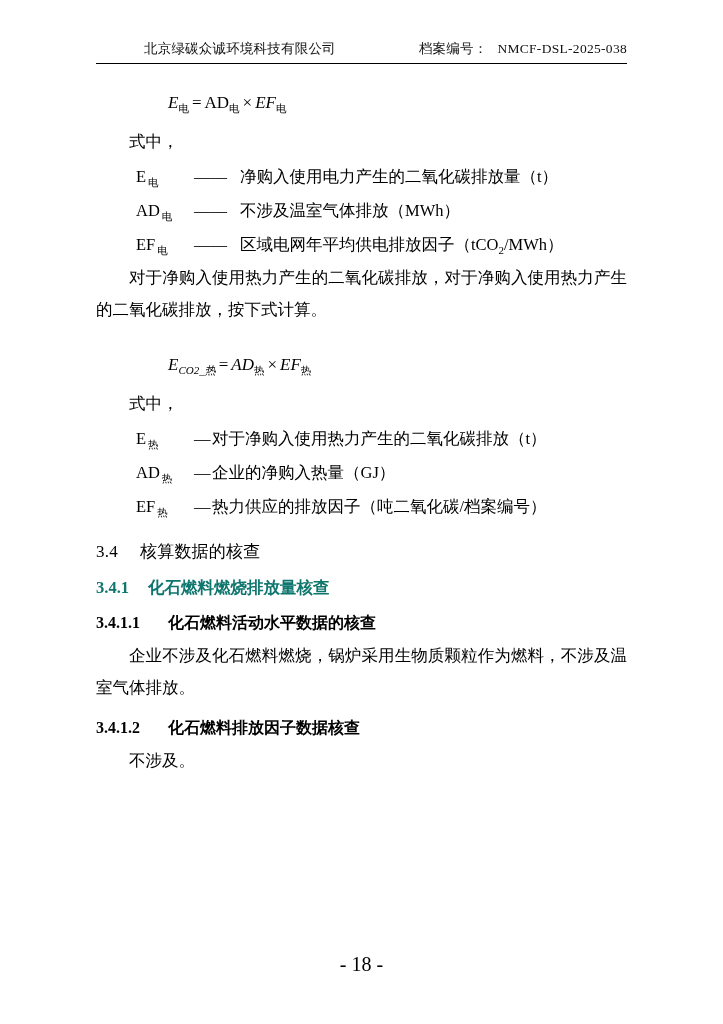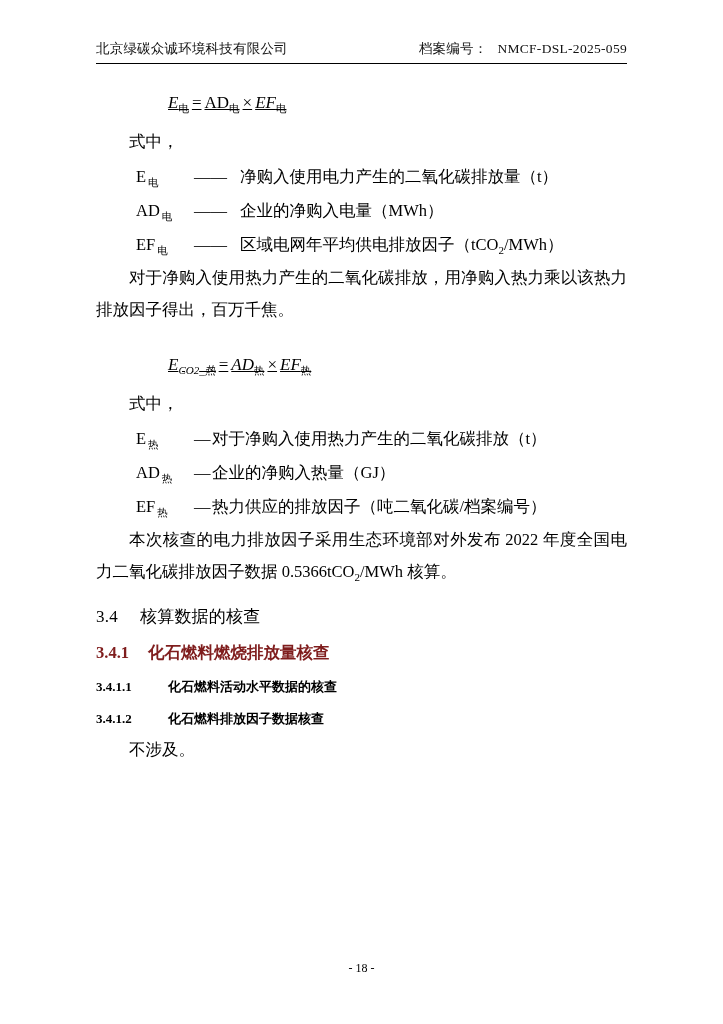--- a/index.html
+++ b/index.html
@@ -26,20 +26,21 @@
     top: 40px;
   }
   
   .doc-header {
     display: flex;
     justify-content: space-between;
     align-items: baseline;
     font-size: 13.5px;
     color: #111;
     padding-bottom: 5px;
+    margin-left: 48px;
   }
   .doc-header .left {
     letter-spacing: 0.2px;
   }
   .doc-header .right {
     white-space: nowrap;
   }
   .doc-header .right .label {
     letter-spacing: 0.2px;
   }
@@ -63,21 +64,20 @@
     text-indent: 2em;
   }
   .formula {
     font-size: 17px;
     line-height: 2.0;
     margin: 22px 0 6px 0;
     padding-left: 72px;
     font-family: "Liberation Serif", serif;
     font-style: italic;
     white-space: nowrap;
-    text-decoration: underline;
   }
   .formula .sub {
     font-size: 10.5px;
     vertical-align: sub;
     font-style: normal;
   }
   .formula .sub-i {
     font-size: 11px;
     vertical-align: sub;
     font-style: italic;
@@ -131,87 +131,87 @@
     letter-spacing: 0.2px;
   }
   h2.sec .num {
     display: inline-block;
     min-width: 44px;
   }
   h3.sec {
     font-size: 16.5px;
     font-weight: bold;
     margin: 14px 0 6px 0;
-    color: #7f1d1d;
+    color: #0f766e;
   }
   h3.sec .num {
     display: inline-block;
     min-width: 52px;
   }
   h4.sec {
-    font-size: 13px;
+    font-size: 16px;
     font-weight: bold;
     margin: 14px 0 6px 0;
     color: #000;
   }
   h4.sec .num {
     display: inline-block;
     min-width: 72px;
   }
   .footer {
     position: absolute;
     left: 0;
     right: 0;
     bottom: 48px;
     text-align: center;
-    font-size: 12px;
+    font-size: 20px;
     color: #000;
     font-family: "Liberation Serif", serif;
   }
 </style>
 </head>
 <body>
 
 <div class="page">
   <div class="content">
 
     <div class="doc-header">
       <div class="left">北京绿碳众诚环境科技有限公司</div>
       <div class="right">
-        <span class="label">档案编号：</span><span class="code">NMCF-DSL-2025-059</span>
+        <span class="label">档案编号：</span><span class="code">NMCF-DSL-2025-038</span>
       </div>
     </div>
     <hr class="header-rule">
 
 
     <div class="formula">
       <span>E</span><span class="sub">电</span><span class="op">=</span><span class="rm">AD</span><span class="sub">电</span><span class="op">×</span><span>EF</span><span class="sub">电</span>
     </div>
 
     <p class="para">式中，</p>
 
     <div class="deflist">
       <div class="defrow">
         <span class="sym"><span>E</span><span class="sub">电</span></span>
         <span class="dash">——</span>
         <span class="txt">净购入使用电力产生的二氧化碳排放量（t）</span>
       </div>
       <div class="defrow">
         <span class="sym"><span>AD</span><span class="sub">电</span></span>
         <span class="dash">——</span>
-        <span class="txt">企业的净购入电量（MWh）</span>
+        <span class="txt">不涉及温室气体排放（MWh）</span>
       </div>
       <div class="defrow">
         <span class="sym"><span>EF</span><span class="sub">电</span></span>
         <span class="dash">——</span>
         <span class="txt">区域电网年平均供电排放因子（tCO<span class="sub2">2</span>/MWh）</span>
       </div>
     </div>
 
-    <p class="para">对于净购入使用热力产生的二氧化碳排放，用净购入热力乘以该热力排放因子得出，百万千焦。</p>
+    <p class="para">对于净购入使用热力产生的二氧化碳排放，对于净购入使用热力产生的二氧化碳排放，按下式计算。</p>
 
     <div class="formula">
       <span>E</span><span class="sub-i"><span>CO</span><span>2</span><span>_热</span></span><span class="op">=</span><span>AD</span><span class="sub">热</span><span class="op">×</span><span>EF</span><span class="sub">热</span>
     </div>
 
     <p class="para">式中，</p>
 
     <div class="deflist">
       <div class="defrow">
         <span class="sym"><span>E</span><span class="sub">热</span></span>
@@ -223,28 +223,28 @@
         <span class="dash tight">—</span>
         <span class="txt">企业的净购入热量（GJ）</span>
       </div>
       <div class="defrow">
         <span class="sym"><span>EF</span><span class="sub">热</span></span>
         <span class="dash tight">—</span>
         <span class="txt">热力供应的排放因子（吨二氧化碳/档案编号）</span>
       </div>
     </div>
 
-    <p class="para">本次核查的电力排放因子采用生态环境部对外发布 2022 年度全国电力二氧化碳排放因子数据 0.5366tCO<span class="sub2">2</span>/MWh 核算。</p>
 
     <h2 class="sec"><span class="num">3.4</span><span>核算数据的核查</span></h2>
 
     <h3 class="sec"><span class="num">3.4.1</span><span>化石燃料燃烧排放量核查</span></h3>
 
     <h4 class="sec"><span class="num">3.4.1.1</span><span>化石燃料活动水平数据的核查</span></h4>
 
+    <p class="para">企业不涉及化石燃料燃烧，锅炉采用生物质颗粒作为燃料，不涉及温室气体排放。</p>
 
     <h4 class="sec"><span class="num">3.4.1.2</span><span>化石燃料排放因子数据核查</span></h4>
 
     <p class="para">不涉及。</p>
 
   </div>
 
   <div class="footer">
     <span>- 18 -</span>
   </div>

